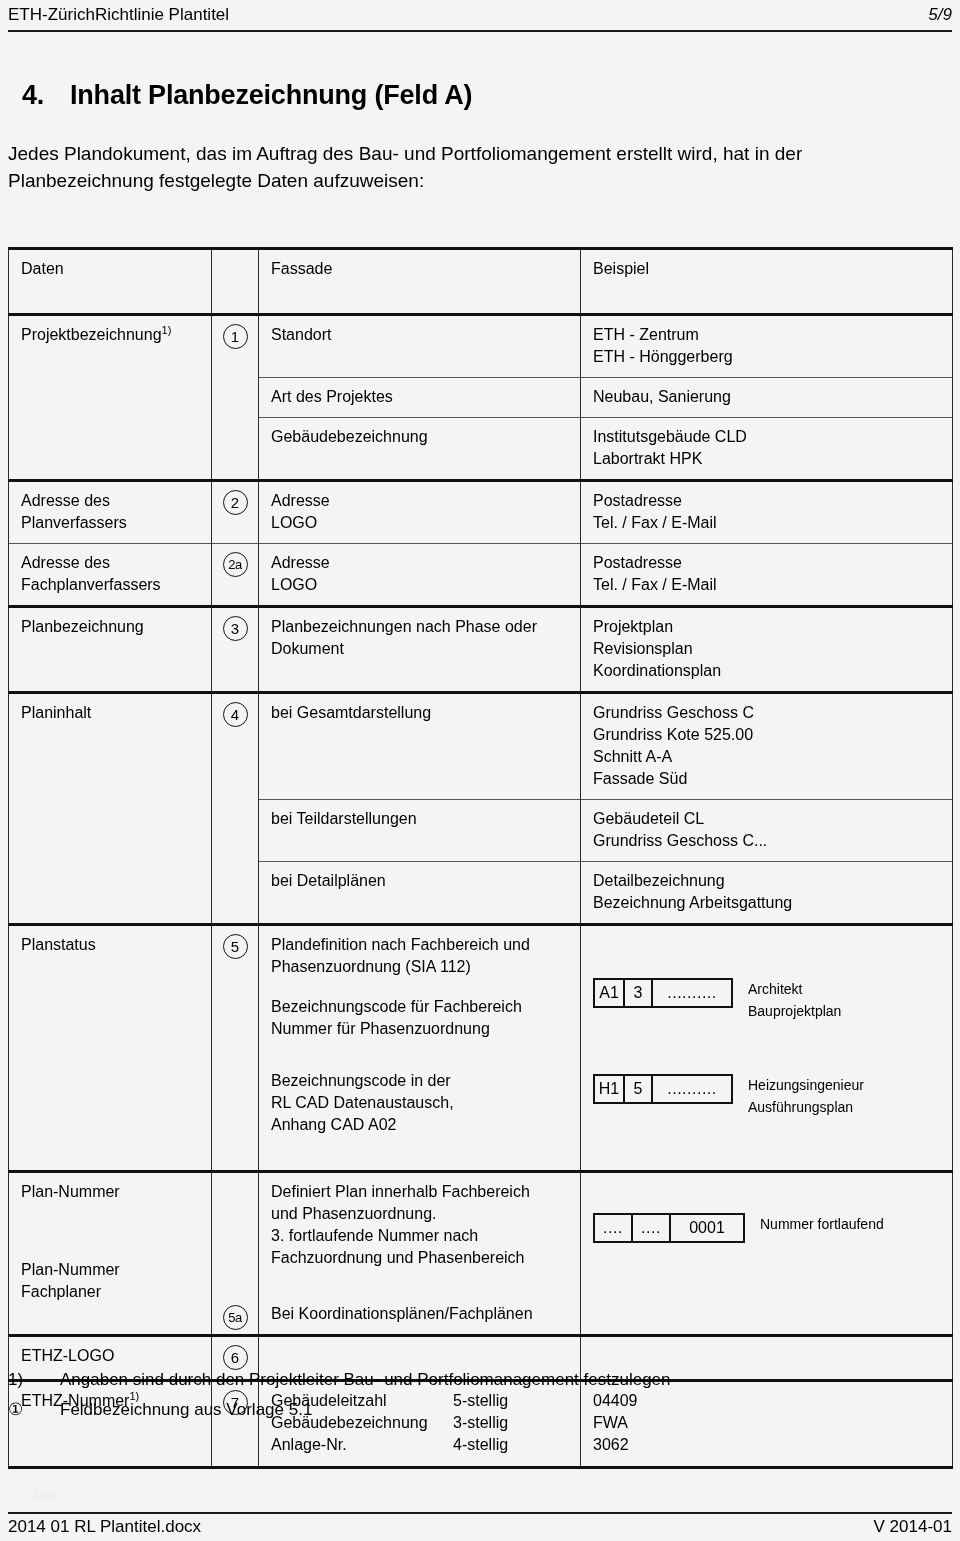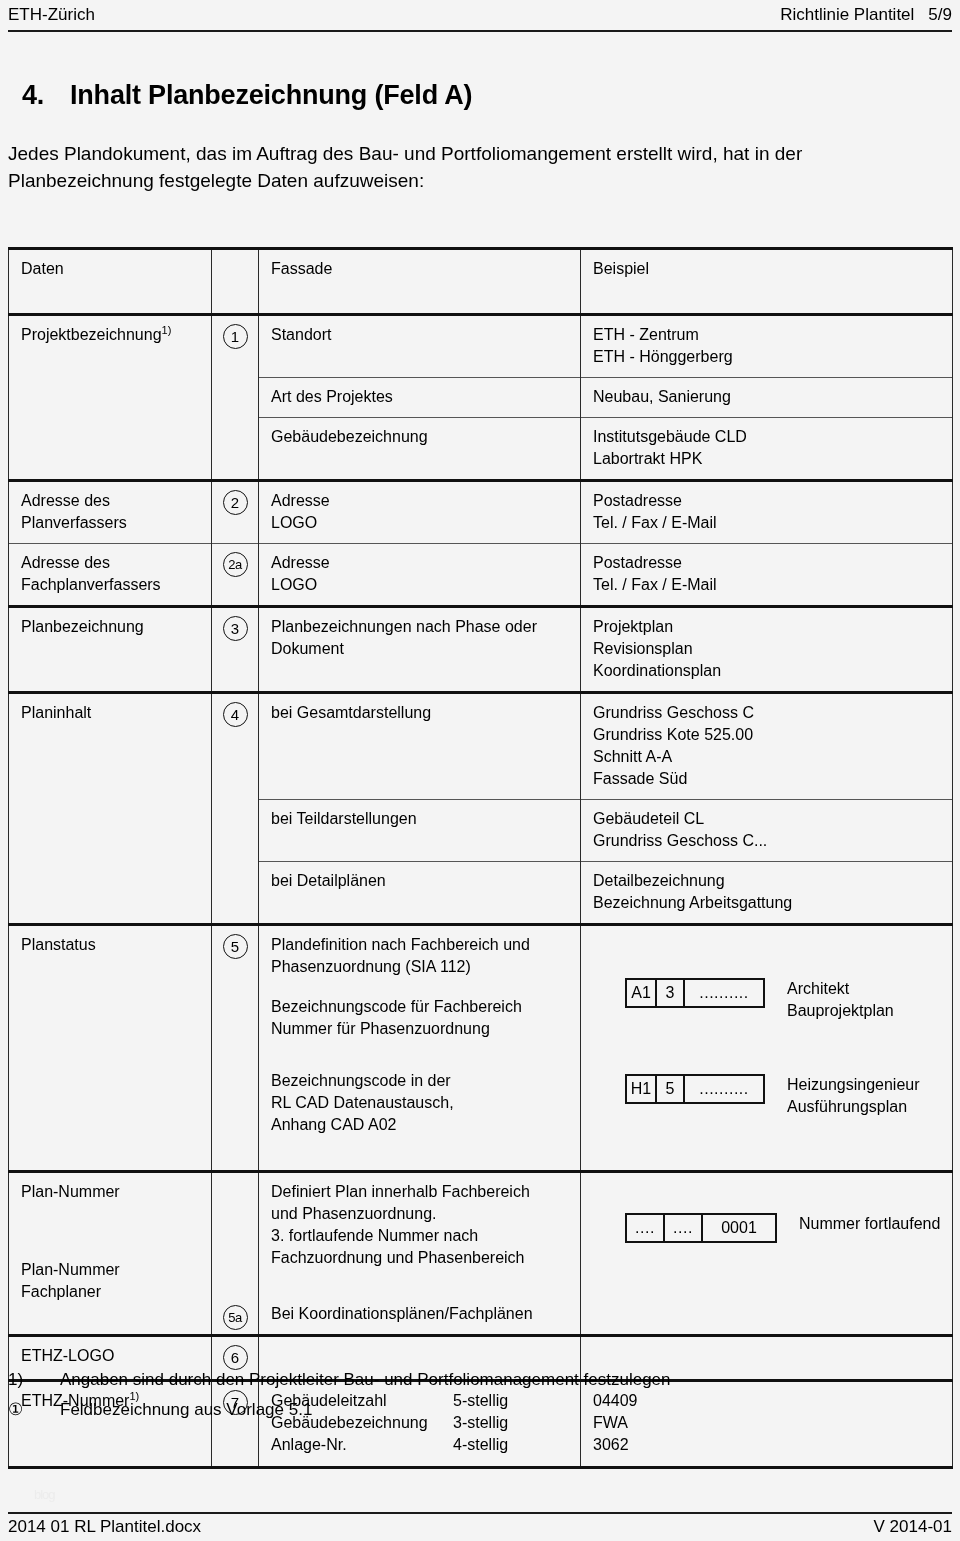--- a/index.html
+++ b/index.html
@@ -30,24 +30,24 @@
     width: 944px;
     height: 26px;
     display: flex;
     align-items: flex-start;
     font-size: 17px;
     line-height: 22px;
   }
   .runhead .rh-left { flex: 0 0 auto; }
   .runhead .rh-center {
     flex: 1 1 auto;
-    text-align: right;
+    text-align: left;
     padding-right: 14px;
   }
-  .runhead .rh-right { flex: 0 0 auto; }
+  .runhead .rh-right { flex: 0 0 auto; font-style: italic; }
   .runhead-rule {
     position: absolute;
     left: 8px; top: 30px;
     width: 944px;
     height: 0;
     border-top: 2px solid #1a1a1a;
   }
 
   
   .sec-heading {
@@ -126,43 +126,42 @@
   .codebox-row {
     display: flex;
     align-items: flex-start;
   }
   .codebox {
     display: flex;
     border: 2px solid #111;
     height: 30px;
     box-sizing: border-box;
     flex: 0 0 auto;
-    margin-left: 32px;
   }
   .codebox .cell {
     border-right: 2px solid #111;
     display: flex;
     align-items: center;
     justify-content: center;
     font-size: 16px;
     box-sizing: border-box;
     padding: 0 3px;
   }
   .codebox .cell:last-child { border-right: none; }
   .cb-a { width: 30px; }
   .cb-b { width: 28px; }
   .cb-c { width: 78px; }
   .cb-d { width: 38px; }
   .cb-e { width: 38px; }
   .cb-f { width: 72px; }
   .dots { letter-spacing: 0.5px; font-size: 13px; }
   .cb-label {
-    margin-left: 22px;
+    margin-left: 15px;
     line-height: 22px;
-    font-size: 16px;
+    font-size: 14px;
     flex: 1 1 auto;
   }
   .sp-top2  { margin-top: 30px; }
   .gap-l    { margin-top: 18px; }
 
   
   .footnotes {
     position: absolute;
     left: 8px; top: 1365px;
     width: 930px;

